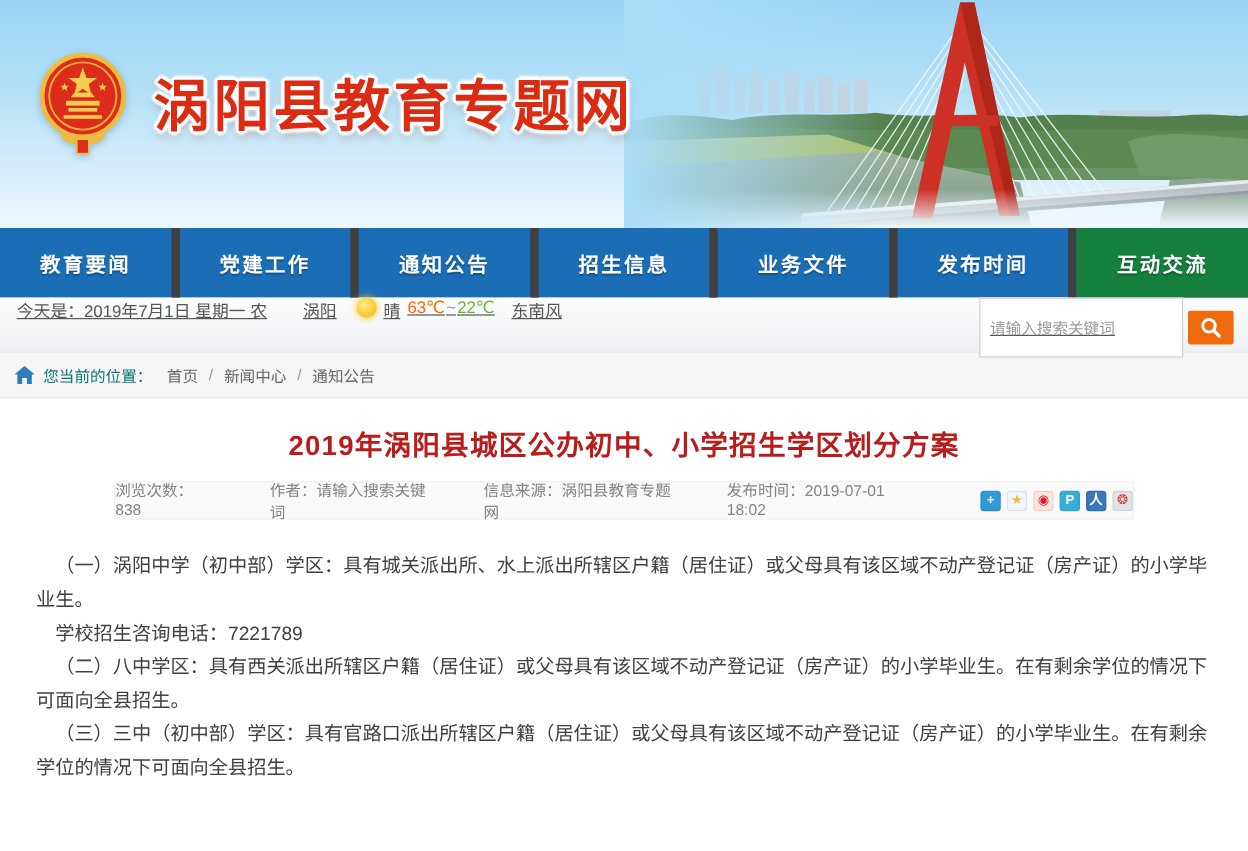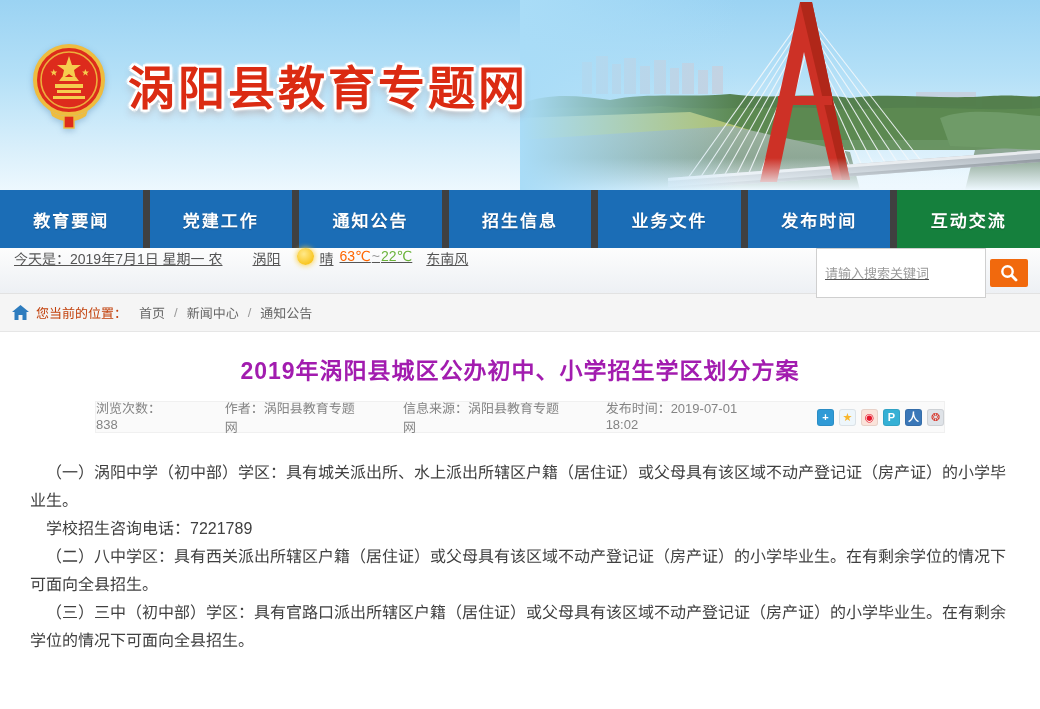--- a/index.html
+++ b/index.html
@@ -46,28 +46,28 @@
   .search-input{width:152px;height:24px;border:1px solid #cfcfcf;background:#fff;
     padding:12px 8px;font-size:13px;color:#333;outline:none;}
   .search-input::placeholder{color:#9a9a9a;}
   .search-btn{width:38px;height:28px;margin-left:4px;border:none;background:#f1690d;
     display:flex;align-items:center;justify-content:center;cursor:pointer;border-radius:2px;}
 
   
   .breadcrumb{display:flex;align-items:center;height:37px;background:#f5f5f5;
     border-bottom:1px solid #e6e6e6;padding:0 12px;font-size:13px;color:#666;}
   .home-icon{width:17px;height:15px;margin-right:7px;}
-  .bc-label{color:#c2410c;}
+  .bc-label{color:#0f766e;}
   .bc-link{color:#666;margin:0 9px;cursor:pointer;text-decoration:none;}
   .bc-link:first-of-type{margin-left:12px;}
   .bc-sep{color:#999;}
 
   
   .content{padding-top:20px;}
-  .article-title{margin:0;text-align:center;color:#a21caf;font-size:23px;
+  .article-title{margin:0;text-align:center;color:#b91c1c;font-size:23px;
     font-weight:600;letter-spacing:1px;}
   .meta{display:flex;align-items:center;justify-content:center;gap:28px;
     margin:15px 95px 0;height:30px;background:#fafafa;border:1px solid #f0f0f0;
     font-size:13px;color:#848484;}
   .share{display:flex;align-items:center;gap:5px;margin-left:26px;}
   .share-ico{width:17px;height:17px;border-radius:3px;display:flex;align-items:center;
     justify-content:center;font-size:11px;font-weight:bold;cursor:pointer;
     box-shadow:0 0 0 1px rgba(0,0,0,.08) inset;line-height:1;}
   .share-ico i{font-style:normal;}
 
@@ -226,21 +226,21 @@
     <a class="bc-link">通知公告</a>
   </div>
 
   <main class="content">
     <h2 class="article-title">2019年涡阳县城区公办初中、小学招生学区划分方案</h2>
 
     <div class="meta">
       <div style="display:flex;gap:44px;">
 
       <span class="meta-item">浏览次数：  838</span>
-          <span class="meta-item">作者：涡阳县教育专题网</span>
+          <span class="meta-item">作者：请输入搜索关键词</span>
           <span class="meta-item">信息来源：涡阳县教育专题网</span>
           <span class="meta-item">发布时间：2019-07-01 18:02</span>
         </div>
       <div class="share">
 
       <span class="share-ico" style="background-color: rgb(47, 154, 214); color: rgb(255, 255, 255);">
             <i>+</i>
           </span>
           <span class="share-ico" style="background-color: rgb(238, 246, 251); color: rgb(248, 182, 44);">
             <i>★</i>

